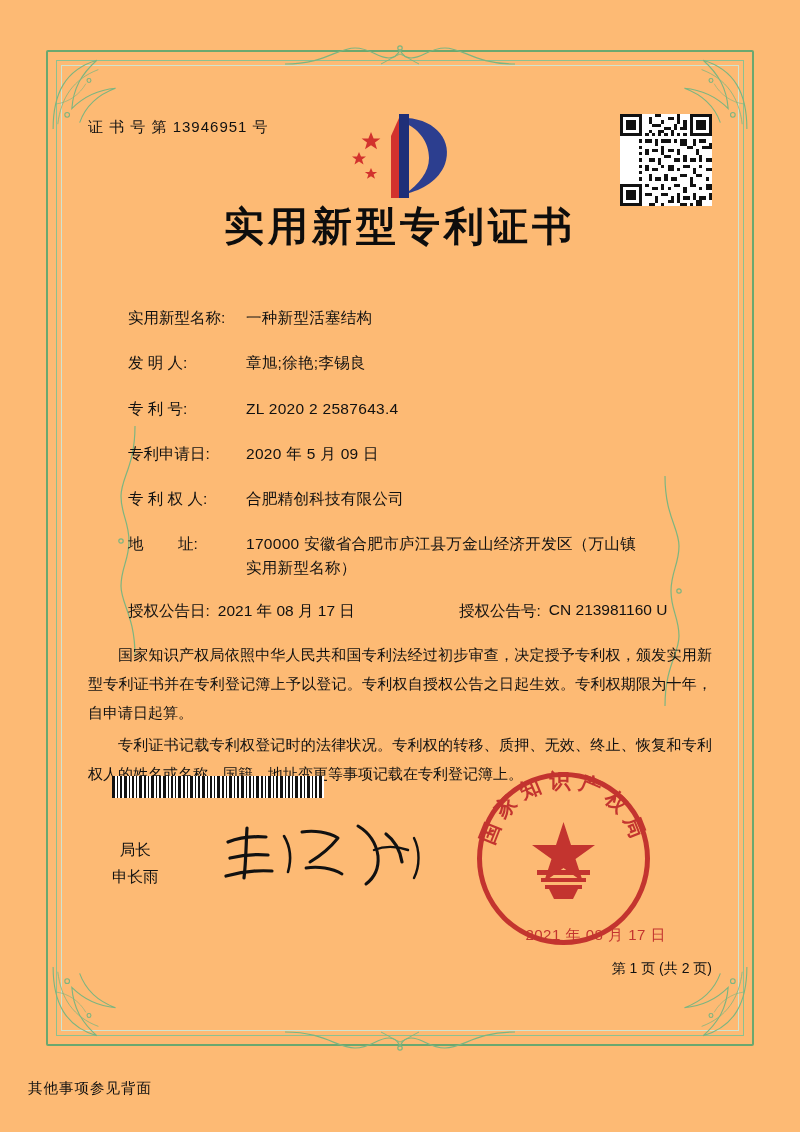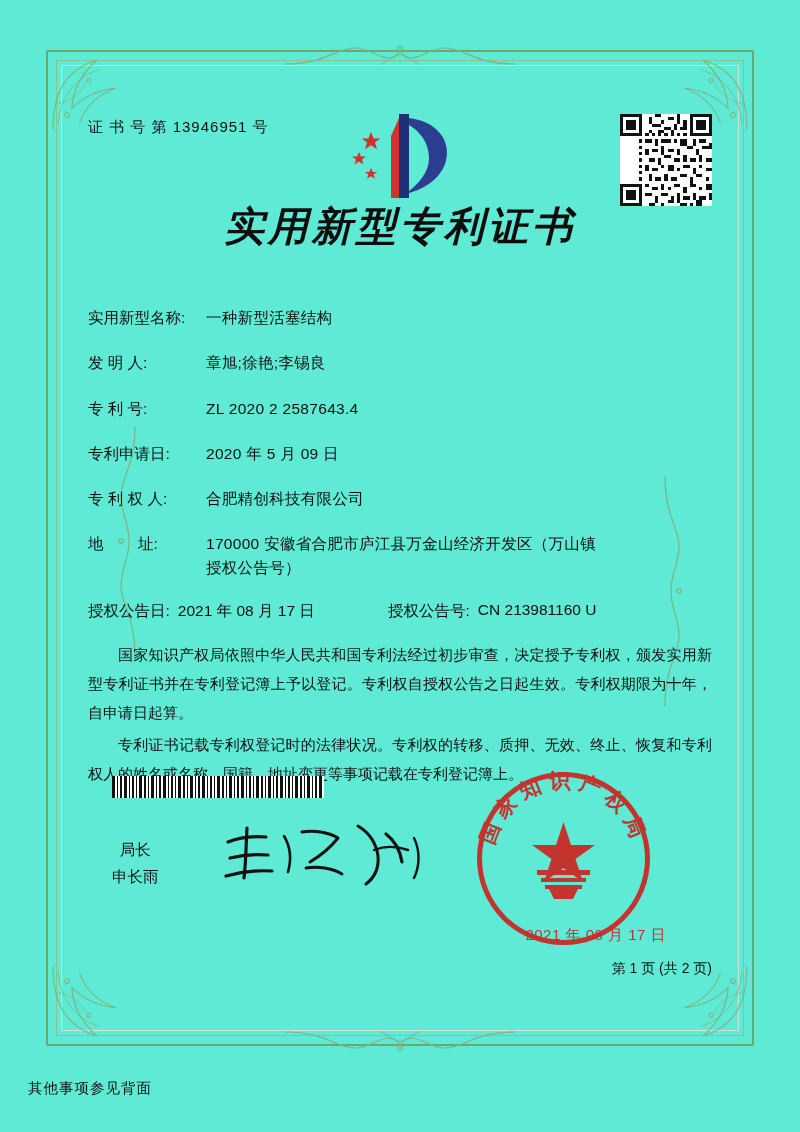--- a/index.html
+++ b/index.html
@@ -13,21 +13,21 @@
     font-family: "Liberation Serif", "DejaVu Serif", serif;
     color: #111;
     position: relative;
     overflow: hidden;
   }
 
   
   .cert-page {
     position: absolute;
     inset: 0;
-    background: #5eead4;
+    background: #fdba74;
   }
   .border-outer {
     position: absolute;
     left: 46px;
     top: 50px;
     right: 46px;
     bottom: 86px;
     border: 2px solid #6aa86f;
     border-radius: 2px;
   }
@@ -109,28 +109,28 @@
   .qr svg { width: 100%; height: 100%; display: block; }
 
   .title {
     text-align: center;
     font-size: 40px;
     font-weight: bold;
     letter-spacing: 4px;
     margin-top: 62px;
     font-family: "Liberation Serif", "DejaVu Serif", serif;
     color: #0d0d0d;
-    font-style: italic;
   }
 
   .fields {
     margin-top: 52px;
     font-size: 15.5px;
     font-family: "Liberation Sans", sans-serif;
     color: #111;
+    margin-left: 40px;
   }
   .field-row {
     display: flex;
     align-items: flex-start;
     margin-bottom: 22px;
     line-height: 1.5;
   }
   .field-label {
     width: 112px;
     flex: 0 0 112px;
@@ -143,20 +143,21 @@
     letter-spacing: 0.3px;
   }
   .field-value .line2 { display: block; }
 
   .dual-row {
     display: flex;
     align-items: flex-start;
     margin-bottom: 18px;
     font-size: 15.5px;
     font-family: "Liberation Sans", sans-serif;
+    gap: 31px;
   }
   .dual-left { display: flex; flex: 0 0 300px; }
   .dual-right { display: flex; flex: 1 1 auto; }
   .dual-label { white-space: pre; }
 
   .paragraphs {
     margin-top: 8px;
     font-size: 15px;
     line-height: 1.95;
     font-family: "Liberation Sans", sans-serif;
@@ -492,21 +493,21 @@
         <span class="field-label">专 利 权 人:</span>
         <span class="field-sep"></span>
         <span class="field-value">合肥精创科技有限公司</span>
       </div>
 
       <div class="field-row">
         <span class="field-label">地        址:</span>
         <span class="field-sep"></span>
         <span class="field-value">
           <span>170000 安徽省合肥市庐江县万金山经济开发区（万山镇</span>
-          <span class="line2">授权公告号）</span>
+          <span class="line2">实用新型名称）</span>
         </span>
       </div>
 
       <div class="dual-row">
         <span class="dual-left">
           <span class="dual-label">授权公告日:</span>
           <span style="width:8px;flex:0 0 8px"></span>
           <span>2021 年 08 月 17 日</span>
         </span>
         <span class="dual-right">

